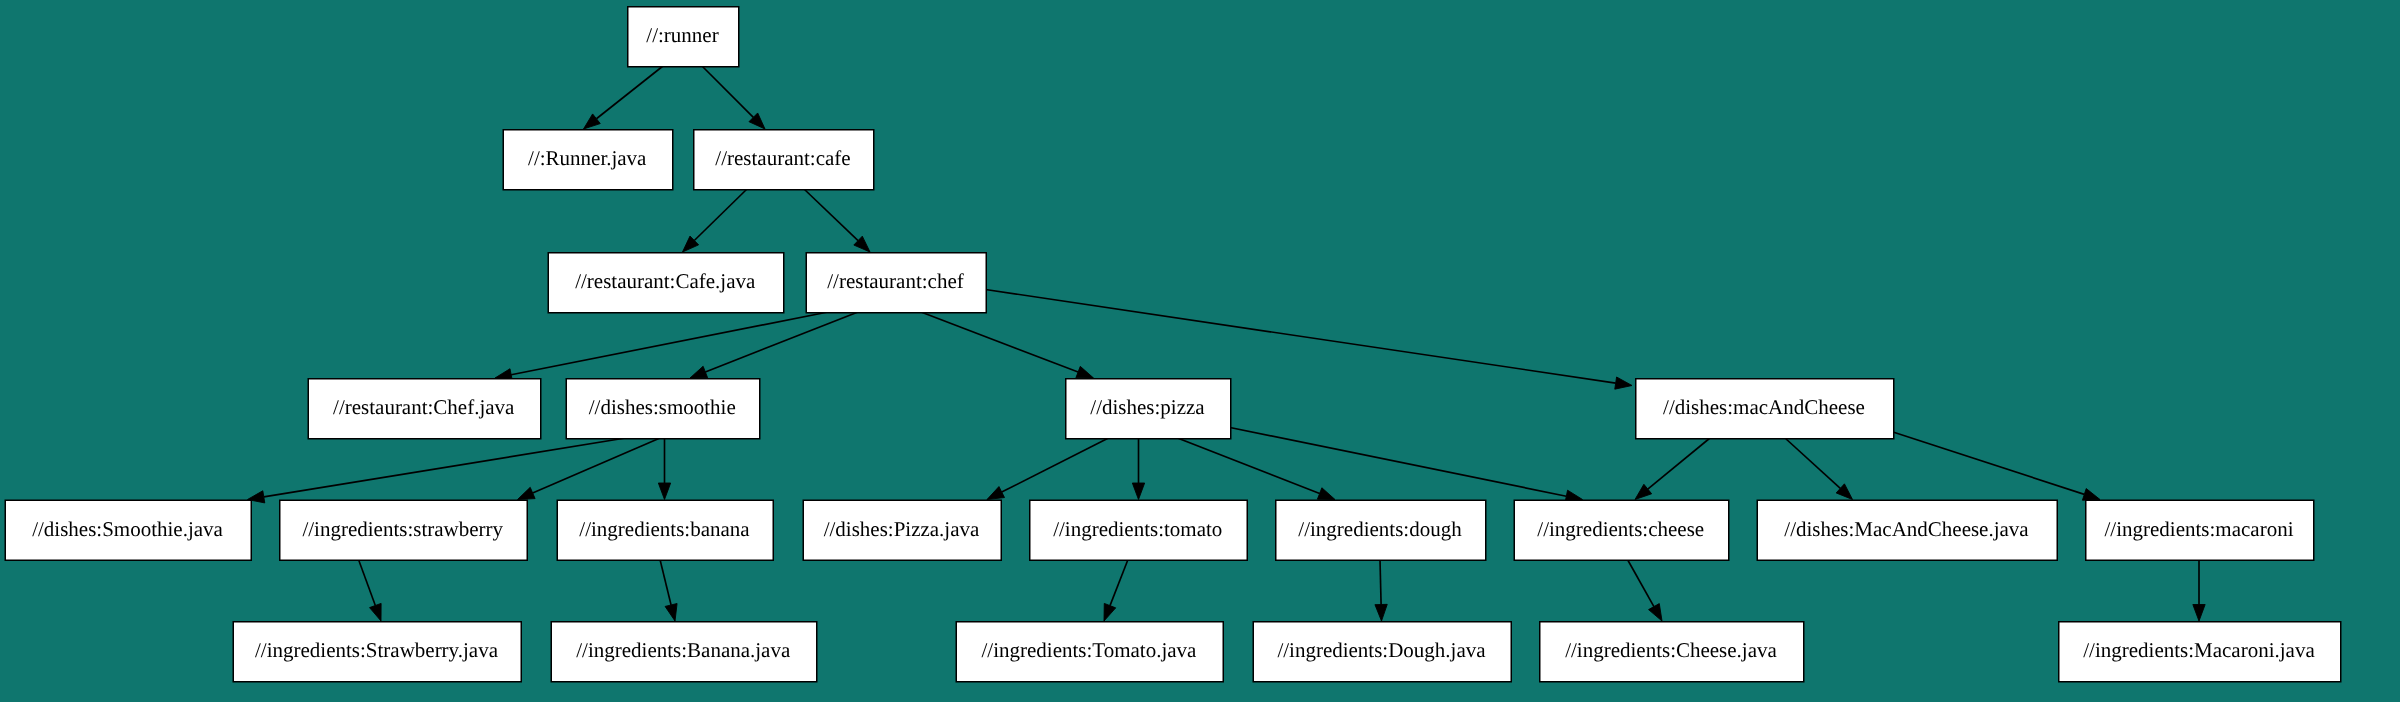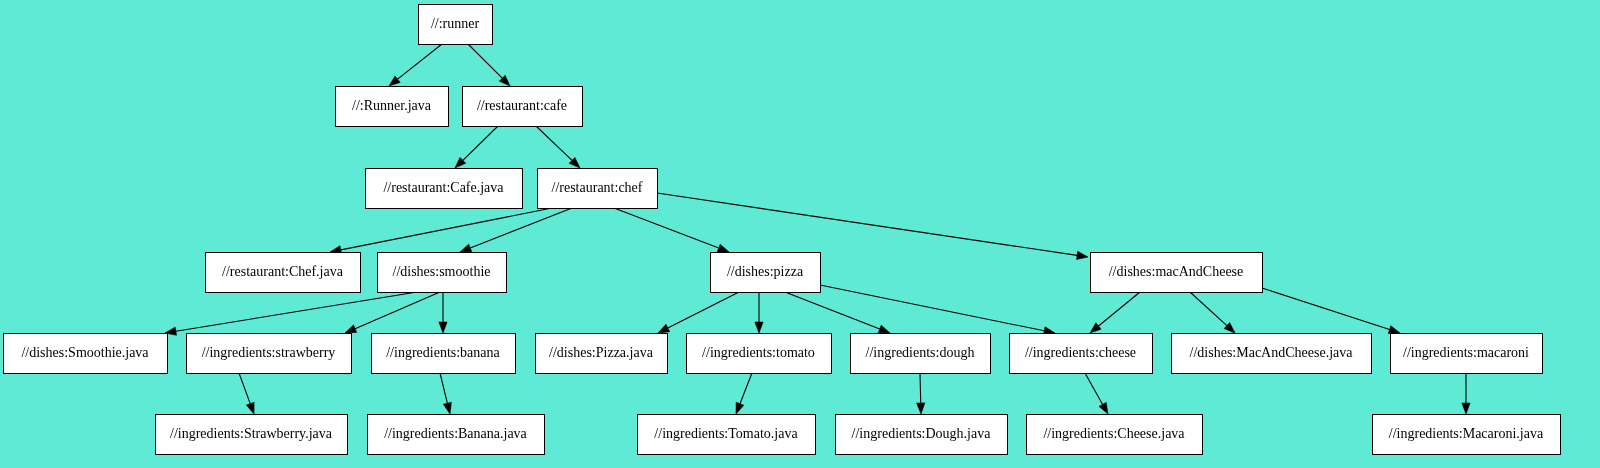--- a/index.html
+++ b/index.html
@@ -7,21 +7,21 @@
     padding: 0;
     background: #ffffff;
   }
   body {
     font-family: "Liberation Serif", serif;
   }
   #graph-canvas {
     width: 1600px;
     height: 468px;
     position: relative;
-    background: #5eead4;
+    background: #0f766e;
     overflow: hidden;
   }
   #graph-svg {
     position: absolute;
     top: 0;
     left: 0;
     width: 1600px;
     height: 468px;
     display: block;
   }

